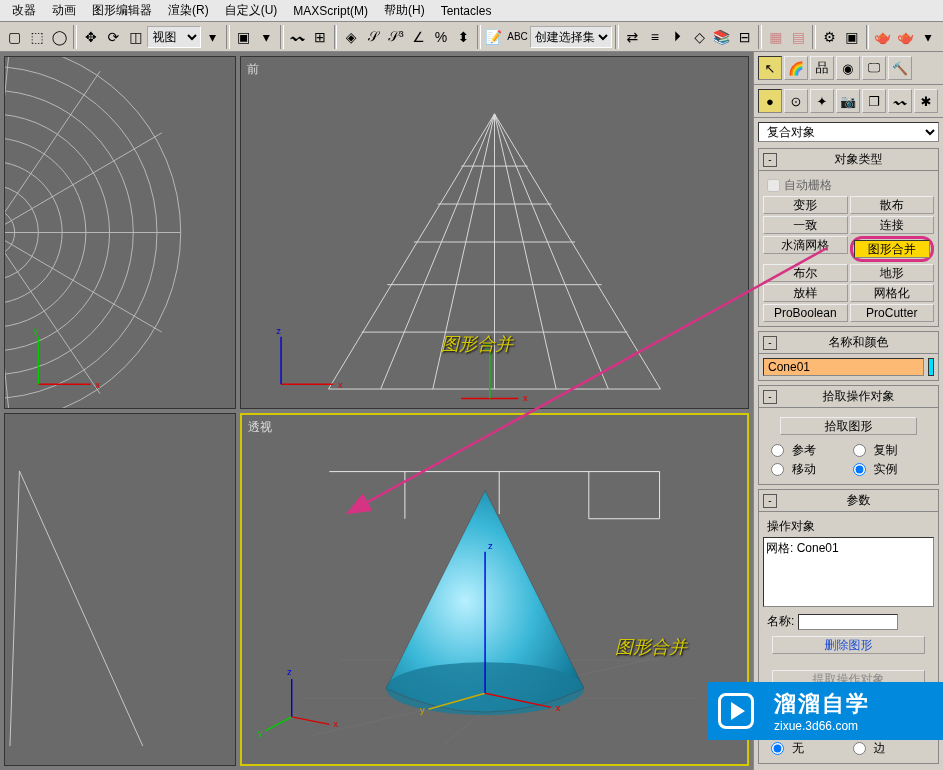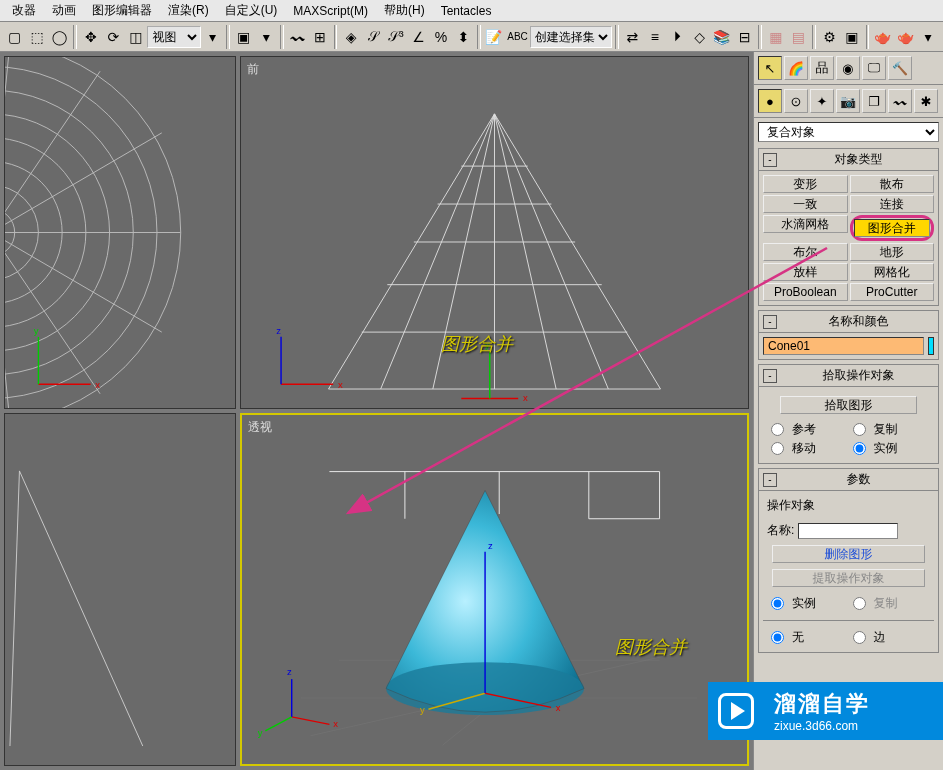--- a/index.html
+++ b/index.html
@@ -282,20 +282,24 @@
         <option>复合对象</option>
       </select>
     </div>
 
     <div class="rollout">
       <div class="rollout-header">
         <span class="minusbtn">-</span>
         <span class="title">对象类型</span>
       </div>
       <div class="rollout-body">
+        <div class="checkbox-row">
+          <input type="checkbox" disabled="" style="">
+          <span>自动栅格</span>
+        </div>
         <div class="btn-grid">
           <div class="panel-btn">变形</div>
           <div class="panel-btn">散布</div>
           <div class="panel-btn">一致</div>
           <div class="panel-btn">连接</div>
           <div class="panel-btn">水滴网格</div>
           <div class="highlight-box">
             <div class="panel-btn highlighted">图形合并</div>
           </div>
           <div class="panel-btn">布尔</div>
@@ -347,26 +351,29 @@
       </div>
     </div>
 
     <div class="rollout">
       <div class="rollout-header">
         <span class="minusbtn">-</span>
         <span class="title">参数</span>
       </div>
       <div class="rollout-body">
         <div class="label-small">操作对象</div>
+        <div class="listbox">
+          <div>网格: Cone01</div>
+        </div>
         <div class="label-small" style="display:flex;align-items:center;margin-top:4px">
           <span>名称:</span>
           <input class="small-input" style="">
         </div>
         <div class="panel-btn wide" style="margin:4px auto;width:90%;color:#1d4ed8">删除图形</div>
-        <div class="panel-btn wide" style="margin:6px auto;width:90%;color:#888">提取操作对象</div>
+        <div class="panel-btn wide" style="margin:16px auto;width:90%;color:#888">提取操作对象</div>
         <div class="radio-grid">
           <label class="radio-item">
               <input type="radio" name="extr" checked="" style=""> 
               <span>实例</span>
             </label>
           <label class="radio-item" style="color:#888">
               <input type="radio" name="extr" style=""> 
               <span>复制</span>
             </label>
         </div>

